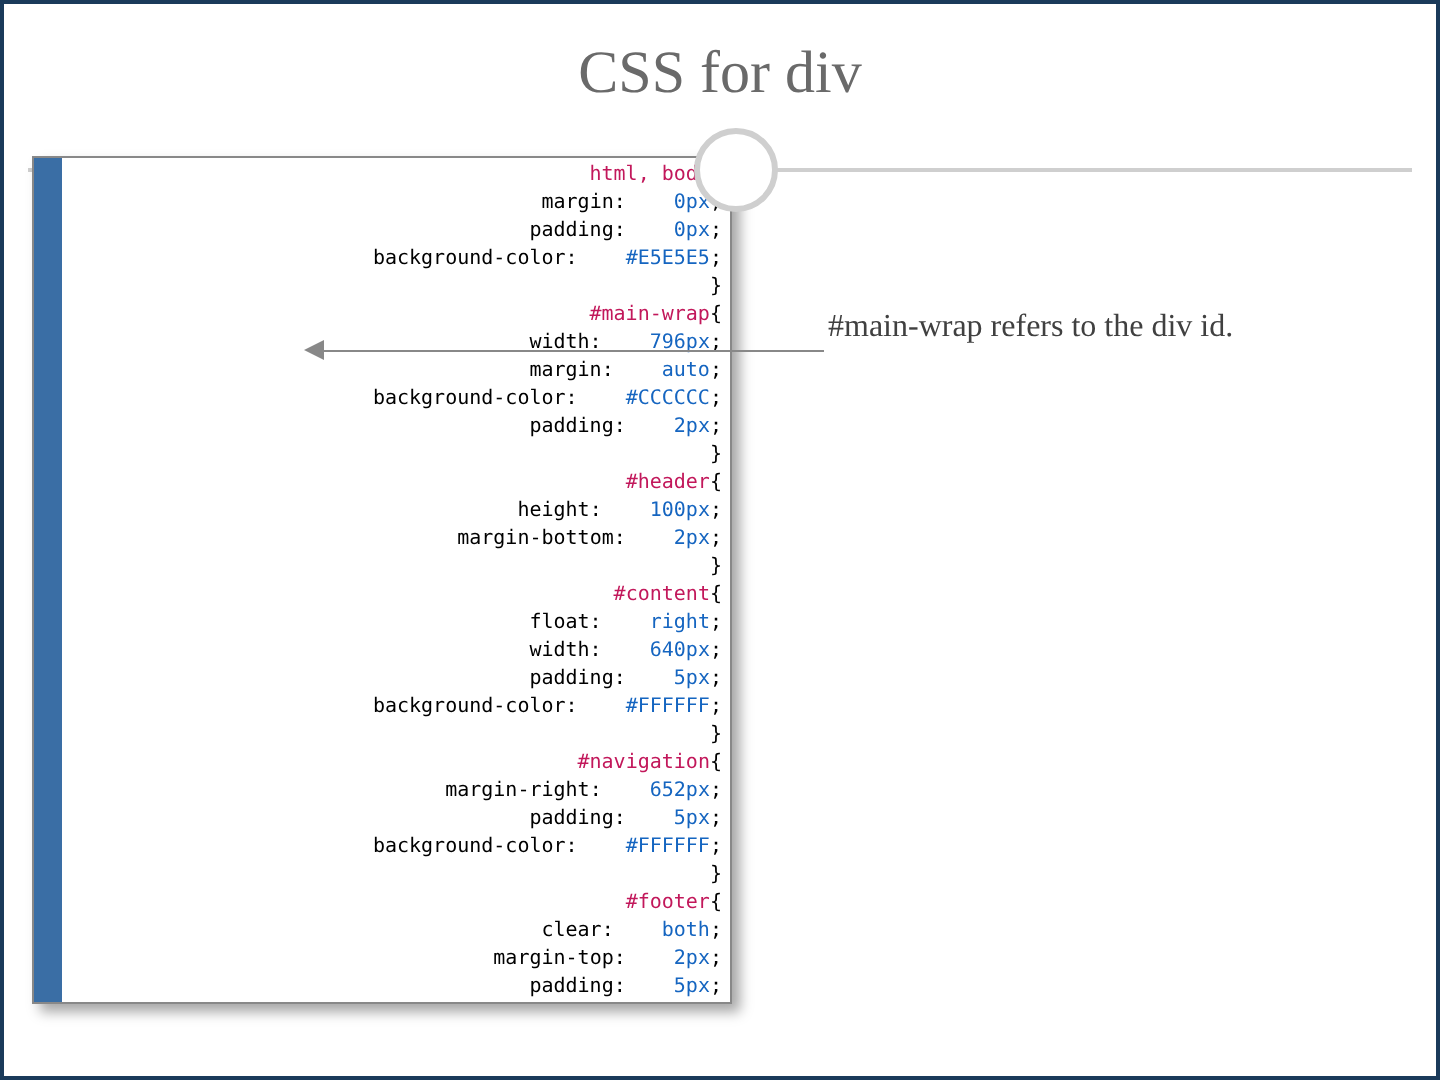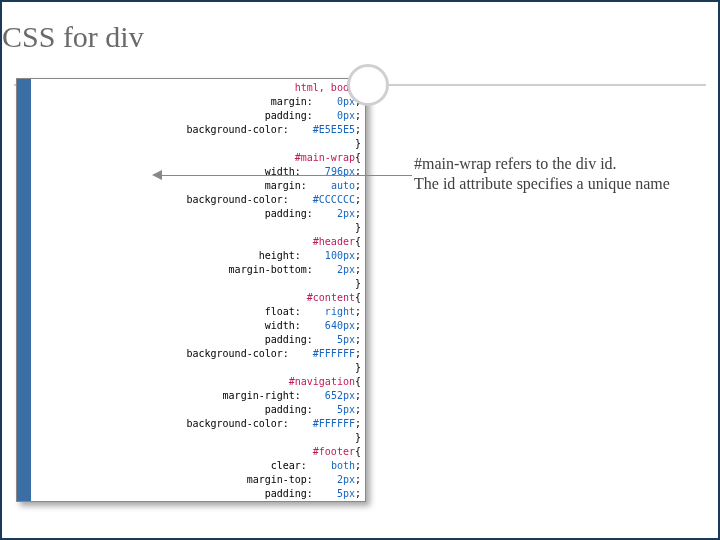--- a/index.html
+++ b/index.html
@@ -17,21 +17,21 @@
     width: 720px;
     height: 540px;
     border: 2px solid #1a3a5a;
     background: #fff;
   }
   .title {
     position: absolute;
     top: 18px;
     left: 0;
     width: 100%;
-    text-align: left;
+    text-align: center;
     font-size: 30px;
     color: #6a6a6a;
     font-weight: normal;
   }
   .ring {
     position: absolute;
     top: 62px;
     left: 345px;
     width: 42px;
     height: 42px;
@@ -127,16 +127,15 @@
   <div class="code-panel">
     <div class="gutter"></div>
     <div class="code-lines" id="code-lines"><span class="code-line"><span class="sel">html, body</span><span class="prop">{</span></span><span class="code-line"><span class="prop">    margin: </span><span class="val">0px</span><span class="prop">;</span></span><span class="code-line"><span class="prop">    padding: </span><span class="val">0px</span><span class="prop">;</span></span><span class="code-line"><span class="prop">    background-color: </span><span class="val">#E5E5E5</span><span class="prop">;</span></span><span class="code-line"><span class="prop">}</span></span><span class="code-line"><span class="sel">#main-wrap</span><span class="prop">{</span></span><span class="code-line"><span class="prop">    width: </span><span class="val">796px</span><span class="prop">;</span></span><span class="code-line"><span class="prop">    margin: </span><span class="val">auto</span><span class="prop">;</span></span><span class="code-line"><span class="prop">    background-color: </span><span class="val">#CCCCCC</span><span class="prop">;</span></span><span class="code-line"><span class="prop">    padding: </span><span class="val">2px</span><span class="prop">;</span></span><span class="code-line"><span class="prop">}</span></span><span class="code-line"><span class="sel">#header</span><span class="prop">{</span></span><span class="code-line"><span class="prop">    height: </span><span class="val">100px</span><span class="prop">;</span></span><span class="code-line"><span class="prop">    margin-bottom: </span><span class="val">2px</span><span class="prop">;</span></span><span class="code-line"><span class="prop">}</span></span><span class="code-line"><span class="sel">#content</span><span class="prop">{</span></span><span class="code-line"><span class="prop">    float: </span><span class="val">right</span><span class="prop">;</span></span><span class="code-line"><span class="prop">    width: </span><span class="val">640px</span><span class="prop">;</span></span><span class="code-line"><span class="prop">    padding: </span><span class="val">5px</span><span class="prop">;</span></span><span class="code-line"><span class="prop">    background-color: </span><span class="val">#FFFFFF</span><span class="prop">;</span></span><span class="code-line"><span class="prop">}</span></span><span class="code-line"><span class="sel">#navigation</span><span class="prop">{</span></span><span class="code-line"><span class="prop">    margin-right: </span><span class="val">652px</span><span class="prop">;</span></span><span class="code-line"><span class="prop">    padding: </span><span class="val">5px</span><span class="prop">;</span></span><span class="code-line"><span class="prop">    background-color: </span><span class="val">#FFFFFF</span><span class="prop">;</span></span><span class="code-line"><span class="prop">}</span></span><span class="code-line"><span class="sel">#footer</span><span class="prop">{</span></span><span class="code-line"><span class="prop">    clear: </span><span class="val">both</span><span class="prop">;</span></span><span class="code-line"><span class="prop">    margin-top: </span><span class="val">2px</span><span class="prop">;</span></span><span class="code-line"><span class="prop">    padding: </span><span class="val">5px</span><span class="prop">;</span></span><span class="code-line"></span></div>
   </div>
 
   <div class="arrow-line"></div>
   <div class="arrow-head"></div>
 
   <div class="annotation">
     <span>#main-wrap refers to the div id.</span><br>
-    <span>The id attribute specifies a unique name</span>
   </div>
 
 </div>
 
 </body></html>

